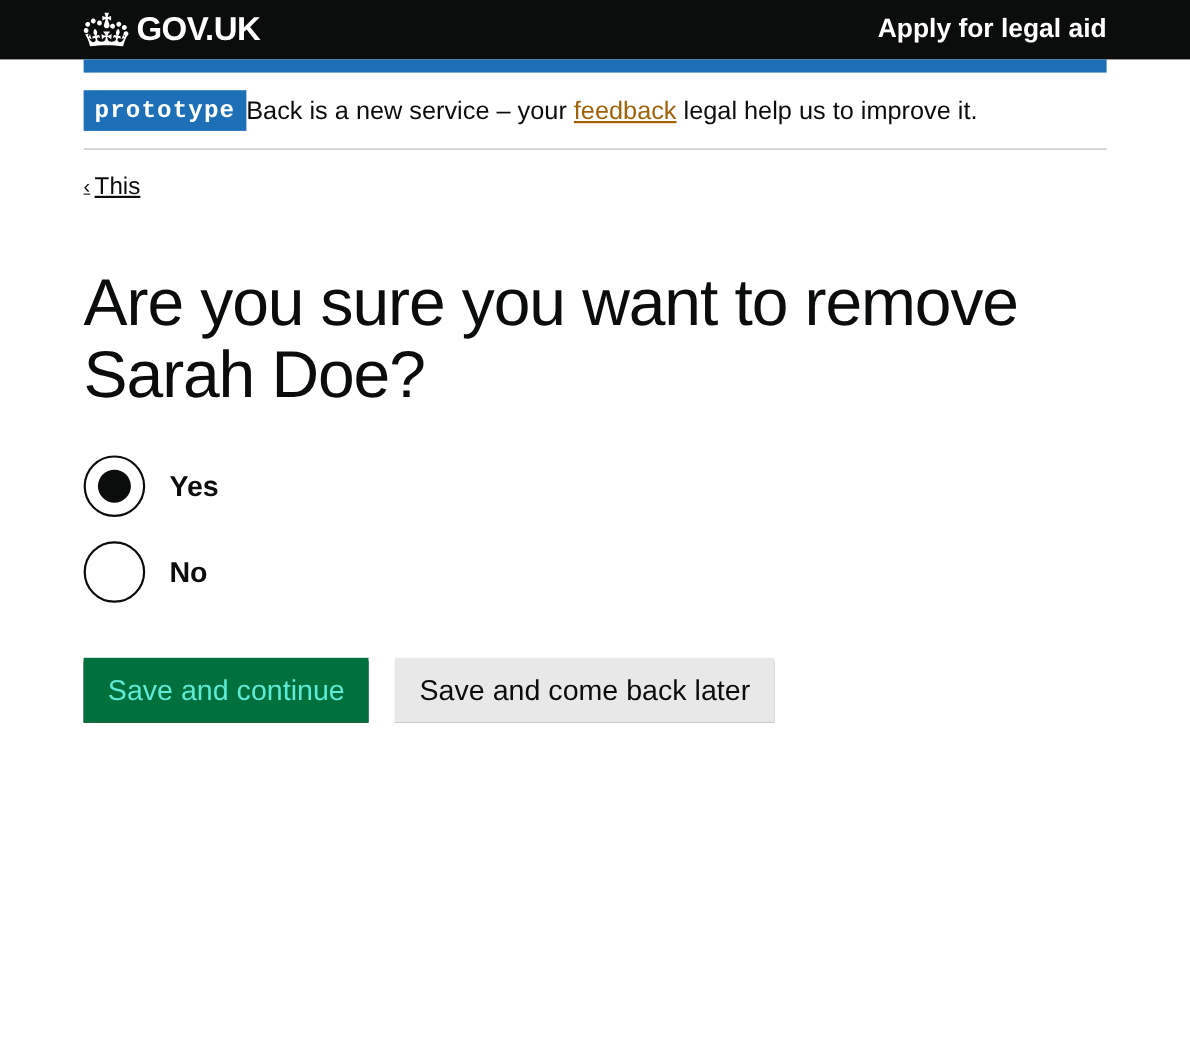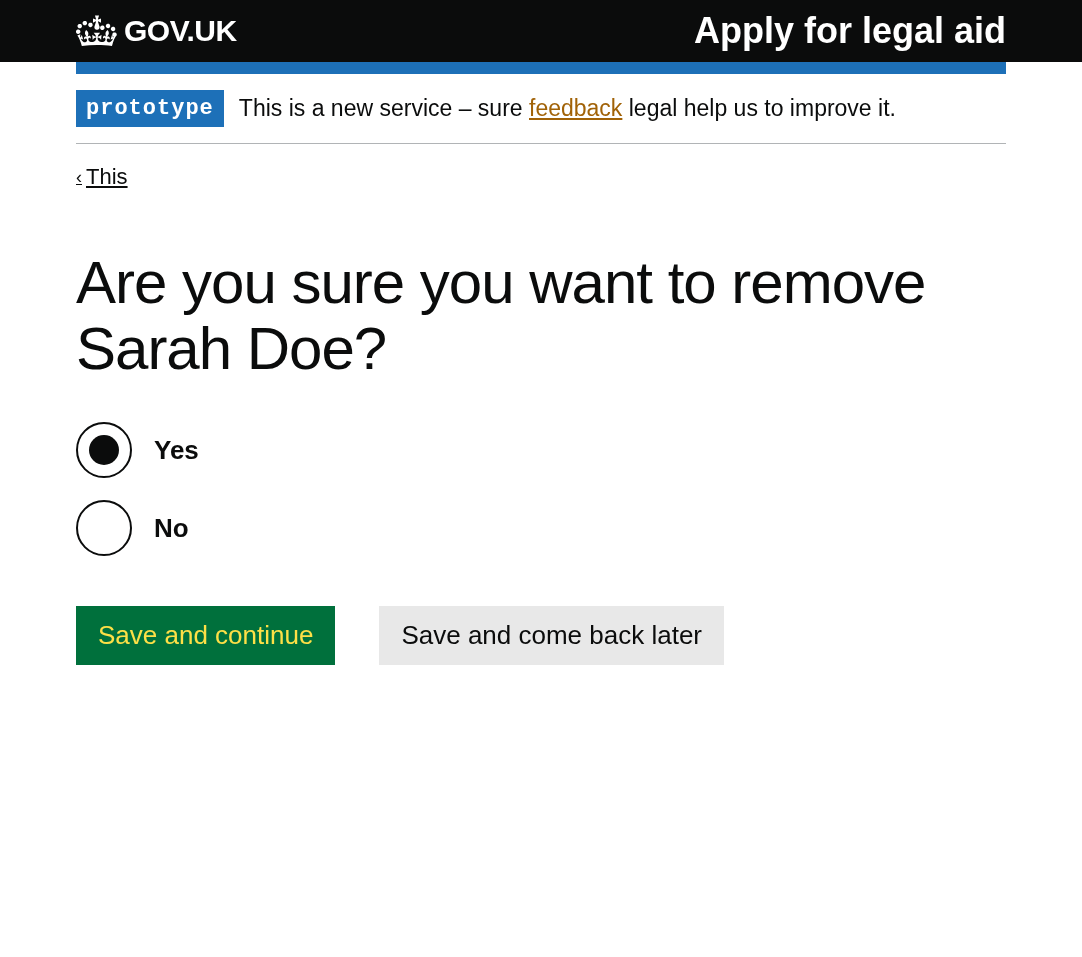--- a/index.html
+++ b/index.html
@@ -33,42 +33,41 @@
     }
     .crown-icon {
       width: 42px;
       height: 34px;
       margin-right: 6px;
       fill: #fff;
     }
     .service-name {
       color: #fff;
       font-weight: 700;
-      font-size: 36px;
+      font-size: 24px;
     }
     .blue-bar {
       max-width: 960px;
       margin: 0 auto;
       padding: 0 15px;
     }
     .blue-bar-inner {
       height: 12px;
       background: #1d70b8;
     }
     .container {
       max-width: 960px;
       margin: 0 auto;
       padding: 0 15px;
     }
     .phase-banner {
       padding: 16px 0;
       border-bottom: 1px solid #b1b4b6;
       display: flex;
       align-items: center;
-      gap: 15px;
     }
     .phase-tag {
       background: #1d70b8;
       color: #fff;
       font-family: "Courier New", monospace;
       font-weight: 700;
       font-size: 22px;
       padding: 6px 10px;
       letter-spacing: 1px;
     }
@@ -141,28 +140,27 @@
     }
     .btn {
       font-size: 26px;
       padding: 14px 22px;
       border: none;
       cursor: pointer;
       font-family: inherit;
     }
     .btn-primary {
       background: #00703c;
-      color: #fde047;
+      color: #5eead4;
       box-shadow: 0 3px 0 #002d18;
     }
     .btn-secondary {
       background: #e8e8e8;
       color: #0b0c0c;
       box-shadow: 0 3px 0 #929191;
-      margin-left: 20px;
     }
   </style>
 </head>
 <body>
 
 <header class="header">
   <div class="header-inner">
     <div class="logo">
       <svg class="crown-icon" viewBox="0 0 132 97" xmlns="http://www.w3.org/2000/svg">
         <path d="M25 30.2c3.5 1.5 7.7-.2 9.1-3.7 1.5-3.6-.2-7.8-3.9-9.2-3.6-1.4-7.6.3-9.1 3.9-1.4 3.5.3 7.5 3.9 9zM9 39.5c3.6 1.5 7.8-.2 9.2-3.7 1.5-3.6-.2-7.8-3.9-9.1-3.6-1.5-7.6.2-9.1 3.8-1.4 3.5.3 7.5 3.8 9zM4.4 57.2c3.5 1.5 7.7-.2 9.1-3.8 1.5-3.6-.2-7.7-3.9-9.1-3.5-1.5-7.6.3-9.1 3.8-1.4 3.5.3 7.6 3.9 9.1zm38.3-21.4c3.5 1.5 7.7-.2 9.1-3.8 1.5-3.6-.2-7.7-3.9-9.1-3.6-1.5-7.6.3-9.1 3.8-1.3 3.6.4 7.7 3.9 9.1zm64.4-5.6c-1.4-3.6-5.4-5.3-9.1-3.9-3.7 1.4-5.3 5.6-3.9 9.2 1.4 3.5 5.6 5.2 9.1 3.7 3.6-1.5 5.3-5.5 3.9-9zm15.9 9.3c-1.4-3.6-5.5-5.3-9.1-3.8-3.7 1.4-5.3 5.5-3.9 9.1 1.5 3.6 5.6 5.3 9.2 3.7 3.5-1.5 5.2-5.5 3.8-9zm4.7 17.7c-1.5-3.5-5.5-5.3-9.1-3.8-3.7 1.5-5.4 5.5-3.9 9.1 1.4 3.6 5.6 5.3 9.1 3.8 3.6-1.4 5.3-5.5 3.9-9.1zM89.3 35.8c-1.4-3.5-5.5-5.2-9.1-3.8-3.7 1.5-5.3 5.5-3.9 9.1 1.5 3.6 5.6 5.3 9.1 3.8 3.6-1.4 5.3-5.6 3.9-9.1zM69.7 17.7l8.9 4.7V9.3l-8.9 2.8c-.2-.3-.5-.6-.9-.9L72.4 0H59.6l3.5 11.2c-.3.3-.6.5-.9.9l-8.8-2.8v13.1l8.8-4.7c.3.3.6.7.9.9l-5 15.4v.1c-.2.8-.4 1.6-.4 2.4 0 4.1 3.1 7.5 7 8.1h.2c.3 0 .7.1 1 .1.4 0 .7 0 1-.1h.2c4-.6 7.1-4.1 7.1-8.1 0-.8-.1-1.7-.4-2.4V34l-5.1-15.4c.4-.2.7-.6 1-.9zM66 92.8c16.9 0 32.8 1.1 47.1 3.2 4-16.9 8.9-26.7 14-33.5l-9.6-3.4c1 4.9 1.1 7.2 0 10.2-1.5-1.4-3-4.3-4.2-8.7L108.6 76c2.8-2 5-3.2 7.5-3.3-4.4 9.4-10 11.9-13.6 11.2-4.3-.8-6.3-4.6-5.6-7.9 1-4.7 5.7-5.9 8-.5 4.3-8.7-3-11.4-7.6-8.8 7.1-7.2 7.9-13.5 2.1-21.1-8 6.1-8.1 12.3-4.5 20.8-4.7-5.4-12.1-2.5-9.5 6.2 3.4-5.2 7.9-2 7.2 3.1-.6 4.3-6.4 7.8-13.5 7.2-10.3-.9-10.9-8-11.2-13.8 2.5-.5 7.1 1.8 11 7.3L80.2 60c-4.1 4.4-8 5.3-12.3 5.4 1.4-4.4 8-11.6 8-11.6H55.5s6.4 7.2 7.9 11.6c-4.2-.1-8-1-12.3-5.4l1.4 16.4c3.9-5.5 8.5-7.7 10.9-7.3-.3 5.8-.9 12.8-11.1 13.8-7.2.6-12.9-2.9-13.5-7.2-.7-5 3.8-8.3 7.1-3.1 2.7-8.7-4.6-11.6-9.4-6.2 3.7-8.5 3.6-14.7-4.6-20.8-5.8 7.6-5 13.9 2.2 21.1-4.7-2.6-11.9.1-7.7 8.8 2.3-5.5 7.1-4.2 8.1.5.7 3.3-1.3 7.1-5.7 7.9-3.5.7-9-1.8-13.5-11.2 2.5.1 4.7 1.3 7.5 3.3l-4.7-15.4c-1.2 4.4-2.7 7.2-4.3 8.7-1.1-3-.9-5.3 0-10.2l-9.5 3.4c5 6.9 9.9 16.7 14 33.5 14.8-2.1 30.8-3.2 47.7-3.2z"></path>
@@ -174,21 +172,21 @@
 </header>
 
 <div class="blue-bar">
   <div class="blue-bar-inner"></div>
 </div>
 
 <div class="container">
   <div class="phase-banner">
     <span class="phase-tag">prototype</span>
     <span class="phase-text">
-      <span>This is a new service – sure </span><a href="#">feedback</a><span> legal help us to improve it.</span>
+      <span>Back is a new service – your </span><a href="#">feedback</a><span> legal help us to improve it.</span>
     </span>
   </div>
 
   <a class="back-link">
     <span class="back-chevron">‹</span>
     <span>This</span>
   </a>
 
   <main class="main">
     <h1 class="heading">Are you sure you want to remove Sarah Doe?</h1>

